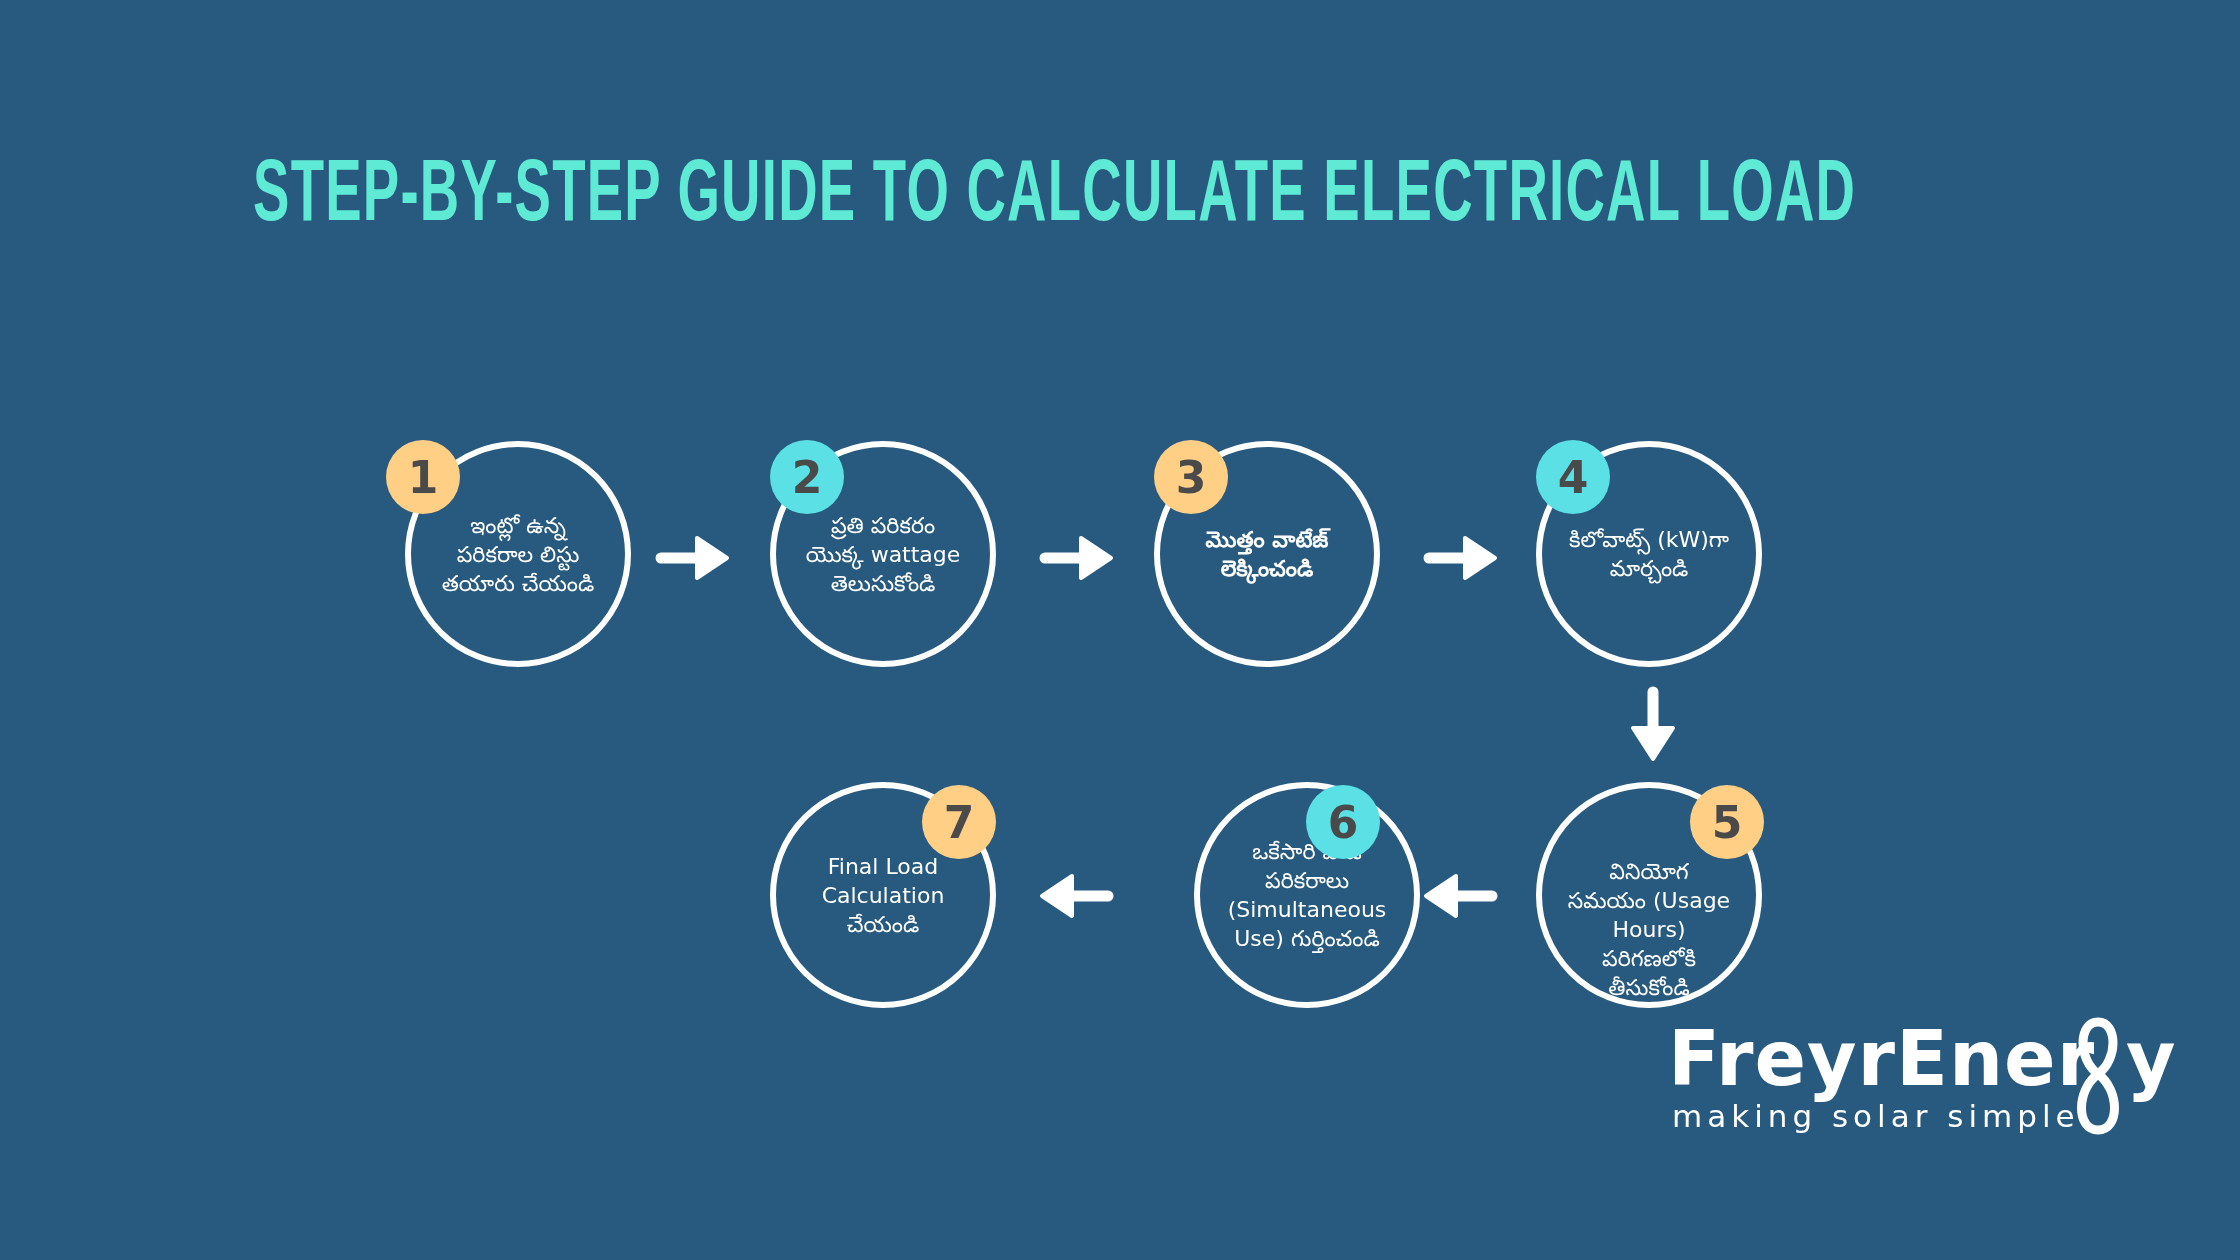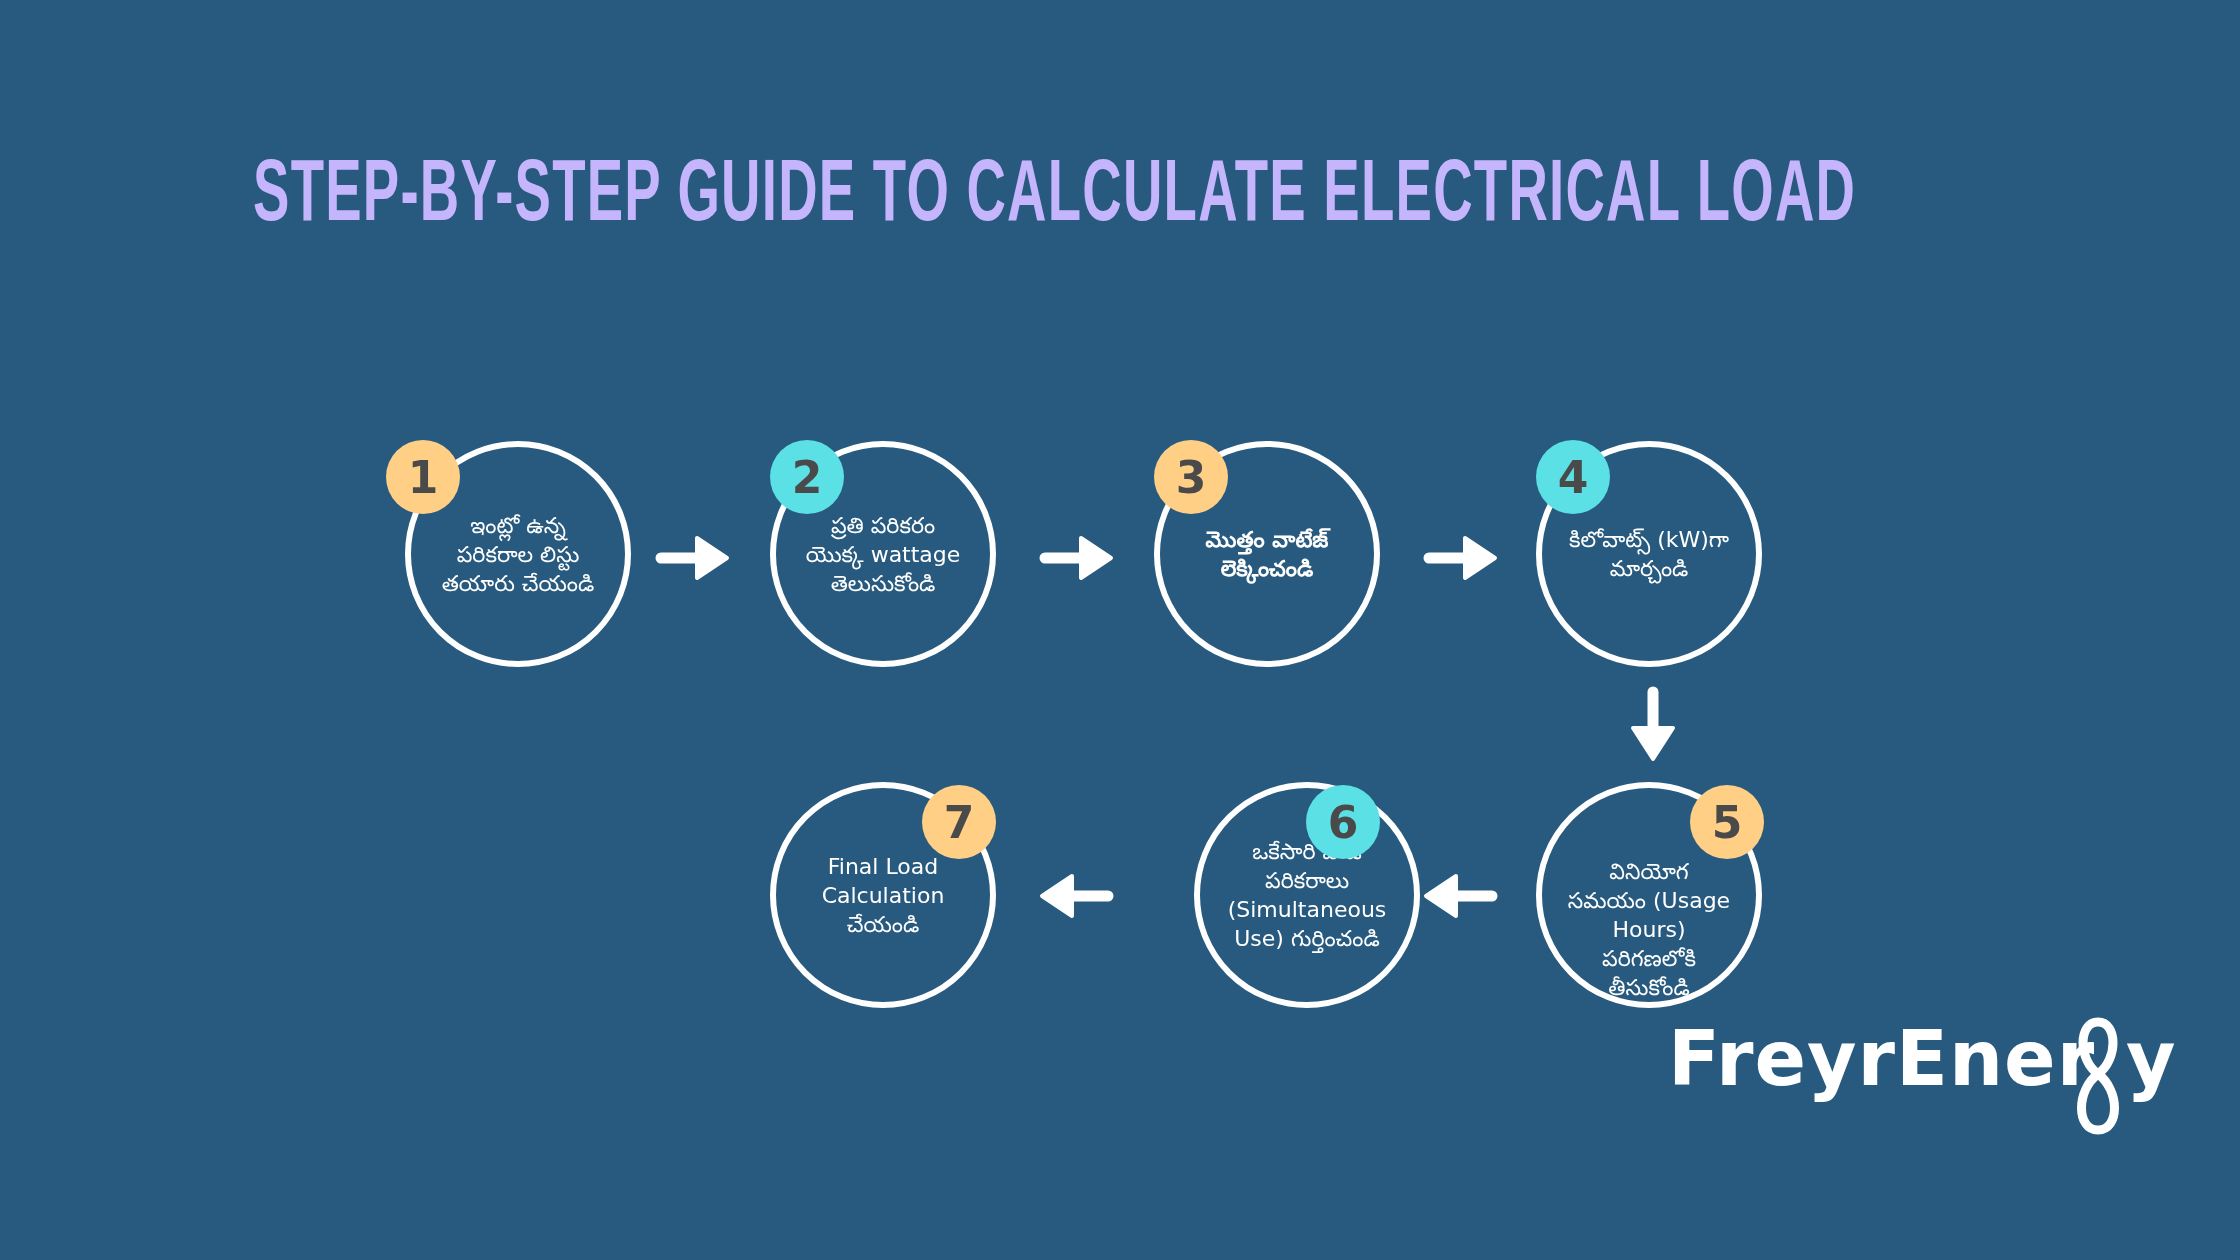--- a/index.html
+++ b/index.html
@@ -5,21 +5,21 @@
   html, body { margin: 0; padding: 0; }
   body {
     width: 2240px; height: 1260px; overflow: hidden;
     background: #275A7E;
     position: relative;
     font-family: "DejaVu Sans", sans-serif;
   }
   .title {
     position: absolute; left: 253px; top: 150px;
     width: 1737px; height: 80px;
-    color: #c4b5fd;
+    color: #5eead4;
     white-space: nowrap;
     overflow: visible;
   }
   .title span {
     display: inline-block;
     font-family: "Liberation Sans", sans-serif;
     font-weight: bold;
     font-size: 88px;
     line-height: 80px;
     letter-spacing: 2px;
@@ -182,13 +182,14 @@
   <line x1="30" y1="24" x2="70" y2="24" stroke="#fff" stroke-width="11" stroke-linecap="round"></line>
   <path d="M34 4 L4 24 L34 44 Z" fill="#fff" stroke="#fff" stroke-width="4" stroke-linejoin="round"></path>
 </svg>
 
 <div class="logo">
   <span class="logo-name">FreyrEner</span>
   <svg class="logo-eight" width="52" height="120" viewBox="0 0 52 120">
     <path d="M26 58 C6 44 6 6 26 6 C46 6 46 44 26 58 C4 74 4 114 26 114 C48 114 48 74 26 58 Z" fill="none" stroke="#fff" stroke-width="9"></path>
   </svg>
   <span class="logo-y">y</span>
+  <span class="logo-tag">making solar simple</span>
 </div>
 
 </body></html>

